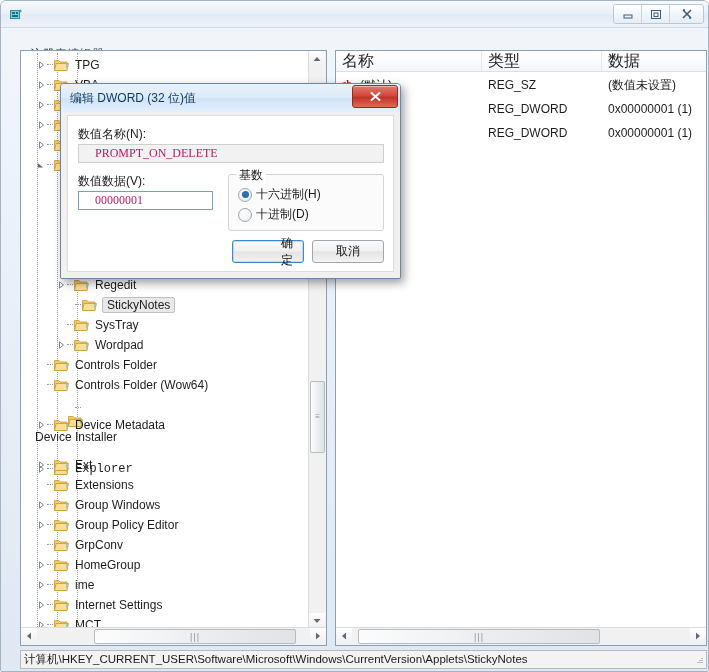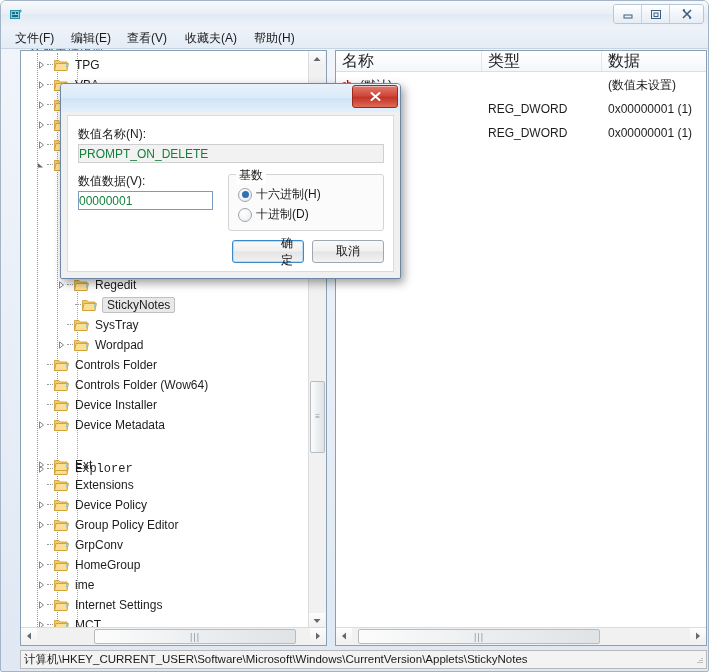--- a/index.html
+++ b/index.html
@@ -241,24 +241,24 @@
     box-sizing: border-box;
   }
   .lbl {
     position: absolute;
     font-size: 12px; color: #1b1b1b;
     white-space: nowrap;
   }
   .txtbox {
     position: absolute;
     box-sizing: border-box;
-    font-family: Liberation Sans, sans-serif;
+    font-family: Liberation Serif, serif;
     font-size: 12px;
-    color: #15803d;
-    padding-left: 0;
+    color: #be185d;
+    padding-left: 16px;
     display: flex; align-items: center;
     white-space: nowrap;
     overflow: hidden;
   }
   .txtbox.readonly {
     background: #f2f2f2;
     border: 1px solid #cfcfcf;
   }
   .txtbox.editable {
     background: #ffffff;
@@ -348,27 +348,20 @@
       </div>
       <div class="winbtn">
         <svg width="14" height="12" viewBox="0 0 14 12">
           <path d="M3 2 L11 10 M11 2 L3 10" stroke="#3f5c7a" stroke-width="1.6" fill="none"></path>
           <path d="M3 2 L5 2 M9 10 L11 10" stroke="#3f5c7a" stroke-width="1.4"></path>
         </svg>
       </div>
     </div>
   </div>
 
-  <div class="menubar">
-    <div class="menu-item" style="left:14px">文件(F)</div>
-    <div class="menu-item" style="left:70px">编辑(E)</div>
-    <div class="menu-item" style="left:126px">查看(V)</div>
-    <div class="menu-item" style="left:184px">收藏夫(A)</div>
-    <div class="menu-item" style="left:253px">帮助(H)</div>
-  </div>
 
   <div class="pane" id="tree-pane">
     <div class="tree-scroll" id="tree-scroll">
 
     <div class="dotline" style="left: 16px; top: 2px; height: 576px;"></div>
         <div class="dotline" style="left: 36px; top: 2px; height: 576px;"></div>
         <div class="dotline" style="left: 56px; top: 2px; height: 576px; opacity: 0.9;"></div>
         <div class="tree-row" style="top: 4px; left: 14px;">
           <span class="tw">
             <svg width="7" height="8" viewBox="0 0 7 8">
@@ -514,21 +507,21 @@
         <div class="tree-row" style="top: 324px; left: 14px;">
           <span class="tw none"></span>
           <span style="width: 6px; height: 1px; border-top: 1px dotted rgb(154, 154, 154); flex: 0 0 6px; margin-right: 1px;"></span>
           <span class="folder"><svg width="16" height="14" viewBox="0 0 16 14">
               <path d="M0.5 2.5 L5 2.5 L6.3 4 L13 4 L13 12.5 L0.5 12.5 Z" fill="#f3c96b" stroke="#c99a2e" stroke-width="0.8"></path>
               <path d="M2 5.5 L14.5 5.5 L12.8 12.5 L0.6 12.5 Z" fill="#fcdf94" stroke="#c99a2e" stroke-width="0.8"></path>
               <rect x="12.2" y="5.8" width="1.5" height="4" fill="#7fc3dd"></rect>
             </svg></span>
           <span class="tree-label">Controls Folder (Wow64)</span>
         </div>
-        <div class="tree-row" style="top: 344px; left: 14px;">
+        <div class="tree-row" style="top: 344px; left: 14px; flex-direction: column;">
           <span class="tw none"></span>
           <span style="width: 6px; height: 1px; border-top: 1px dotted rgb(154, 154, 154); flex: 0 0 6px; margin-right: 1px;"></span>
           <span class="folder"><svg width="16" height="14" viewBox="0 0 16 14">
               <path d="M0.5 2.5 L5 2.5 L6.3 4 L13 4 L13 12.5 L0.5 12.5 Z" fill="#f3c96b" stroke="#c99a2e" stroke-width="0.8"></path>
               <path d="M2 5.5 L14.5 5.5 L12.8 12.5 L0.6 12.5 Z" fill="#fcdf94" stroke="#c99a2e" stroke-width="0.8"></path>
               <rect x="12.2" y="5.8" width="1.5" height="4" fill="#7fc3dd"></rect>
             </svg></span>
           <span class="tree-label">Device Installer</span>
         </div>
         <div class="tree-row" style="top: 364px; left: 14px;">
@@ -588,21 +581,21 @@
             <svg width="7" height="8" viewBox="0 0 7 8">
               <path d="M1.5 0.8 L5.5 4 L1.5 7.2 Z" fill="none" stroke="#7b8794" stroke-width="1"></path>
             </svg>
           </span>
           <span style="width: 6px; height: 1px; border-top: 1px dotted rgb(154, 154, 154); flex: 0 0 6px; margin-right: 1px;"></span>
           <span class="folder"><svg width="16" height="14" viewBox="0 0 16 14">
               <path d="M0.5 2.5 L5 2.5 L6.3 4 L13 4 L13 12.5 L0.5 12.5 Z" fill="#f3c96b" stroke="#c99a2e" stroke-width="0.8"></path>
               <path d="M2 5.5 L14.5 5.5 L12.8 12.5 L0.6 12.5 Z" fill="#fcdf94" stroke="#c99a2e" stroke-width="0.8"></path>
               <rect x="12.2" y="5.8" width="1.5" height="4" fill="#7fc3dd"></rect>
             </svg></span>
-          <span class="tree-label">Device Policy</span>
+          <span class="tree-label">Group Windows</span>
         </div>
         <div class="tree-row" style="top: 464px; left: 14px;">
           <span class="tw">
             <svg width="7" height="8" viewBox="0 0 7 8">
               <path d="M1.5 0.8 L5.5 4 L1.5 7.2 Z" fill="none" stroke="#7b8794" stroke-width="1"></path>
             </svg>
           </span>
           <span style="width: 6px; height: 1px; border-top: 1px dotted rgb(154, 154, 154); flex: 0 0 6px; margin-right: 1px;"></span>
           <span class="folder"><svg width="16" height="14" viewBox="0 0 16 14">
               <path d="M0.5 2.5 L5 2.5 L6.3 4 L13 4 L13 12.5 L0.5 12.5 Z" fill="#f3c96b" stroke="#c99a2e" stroke-width="0.8"></path>
@@ -716,20 +709,21 @@
     <div class="lv-header">
       <div class="lv-col" style="left:0px;   width:146px;">名称</div>
       <div class="lv-col" style="left:146px; width:120px;">类型</div>
       <div class="lv-col" style="left:266px; width:104px; border-right:none;">数据</div>
     </div>
 
     <div id="lv-rows">
         <div class="lv-row" style="top: 24px;">
           <span class="ab-icon">ab</span>
           <span class="lv-cell" style="left: 24px; width: 122px;">(默认)</span>
+          <span class="lv-cell" style="left: 152px; width: 120px;">REG_SZ</span>
           <span class="lv-cell" style="left: 272px; width: 104px;">(数值未设置)</span>
         </div>
         <div class="lv-row" style="top: 48px;">
           <span class="lv-cell" style="left: 6px; width: 122px;"></span>
           <span class="lv-cell" style="left: 152px; width: 120px;">REG_DWORD</span>
           <span class="lv-cell" style="left: 272px; width: 104px;">0x00000001 (1)</span>
         </div>
         <div class="lv-row" style="top: 72px;">
           <span class="lv-cell" style="left: 6px; width: 122px;">T_ON_...</span>
           <span class="lv-cell" style="left: 152px; width: 120px;">REG_DWORD</span>
@@ -758,20 +752,21 @@
     <span>计算机\HKEY_CURRENT_USER\Software\Microsoft\Windows\CurrentVersion\Applets\StickyNotes</span>
     <span class="resize-grip">
       <svg width="12" height="12" viewBox="0 0 12 12">
         <path d="M10 3 L10 4 M8 5 L8 6 M10 5 L10 6 M6 7 L6 8 M8 7 L8 8 M10 7 L10 8" stroke="#9a9a9a" stroke-width="1.2"></path>
       </svg>
     </span>
   </div>
 
   <div id="dialog">
     <div class="dlg-titlebar">
+      <div class="dlg-title">编辑 DWORD (32 位)值</div>
       <div class="dlg-close">
         <svg width="15" height="13" viewBox="0 0 15 13">
           <path d="M3.5 3 L11.5 10 M11.5 3 L3.5 10" stroke="#ffffff" stroke-width="2" fill="none" stroke-linecap="round"></path>
         </svg>
       </div>
     </div>
 
     <div class="dlg-body">
       <div class="dlg-inner">
 

